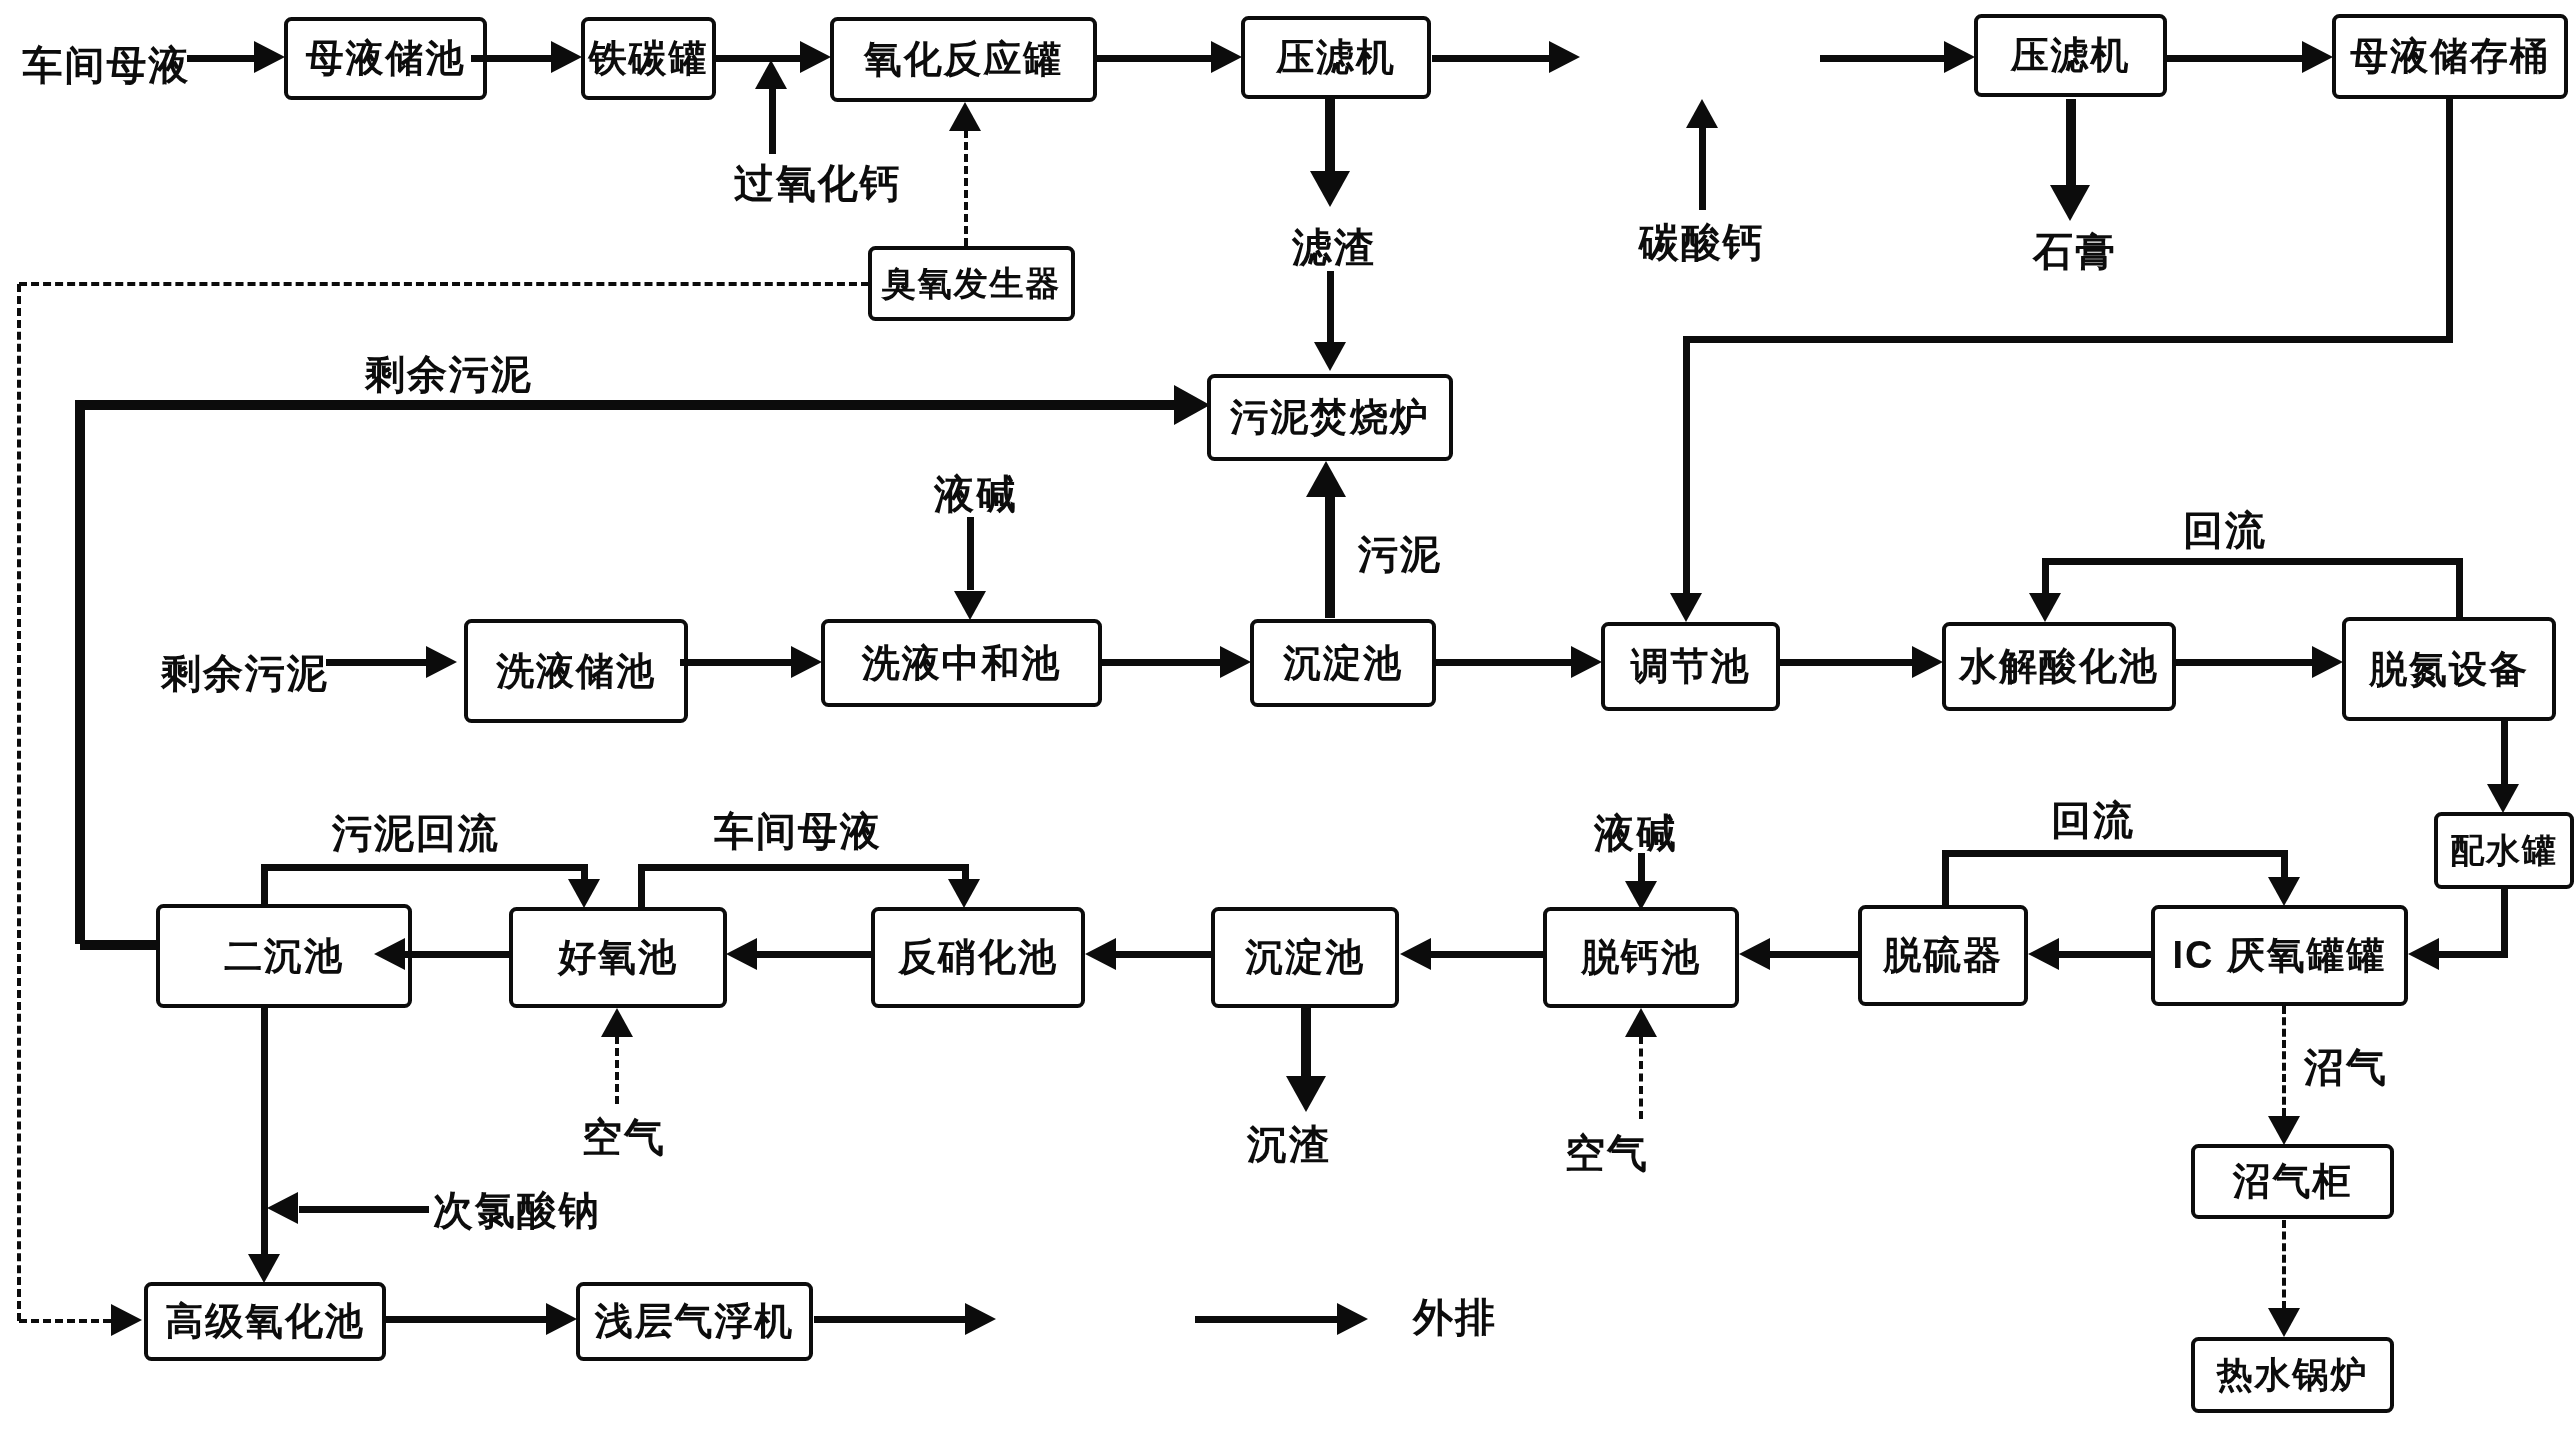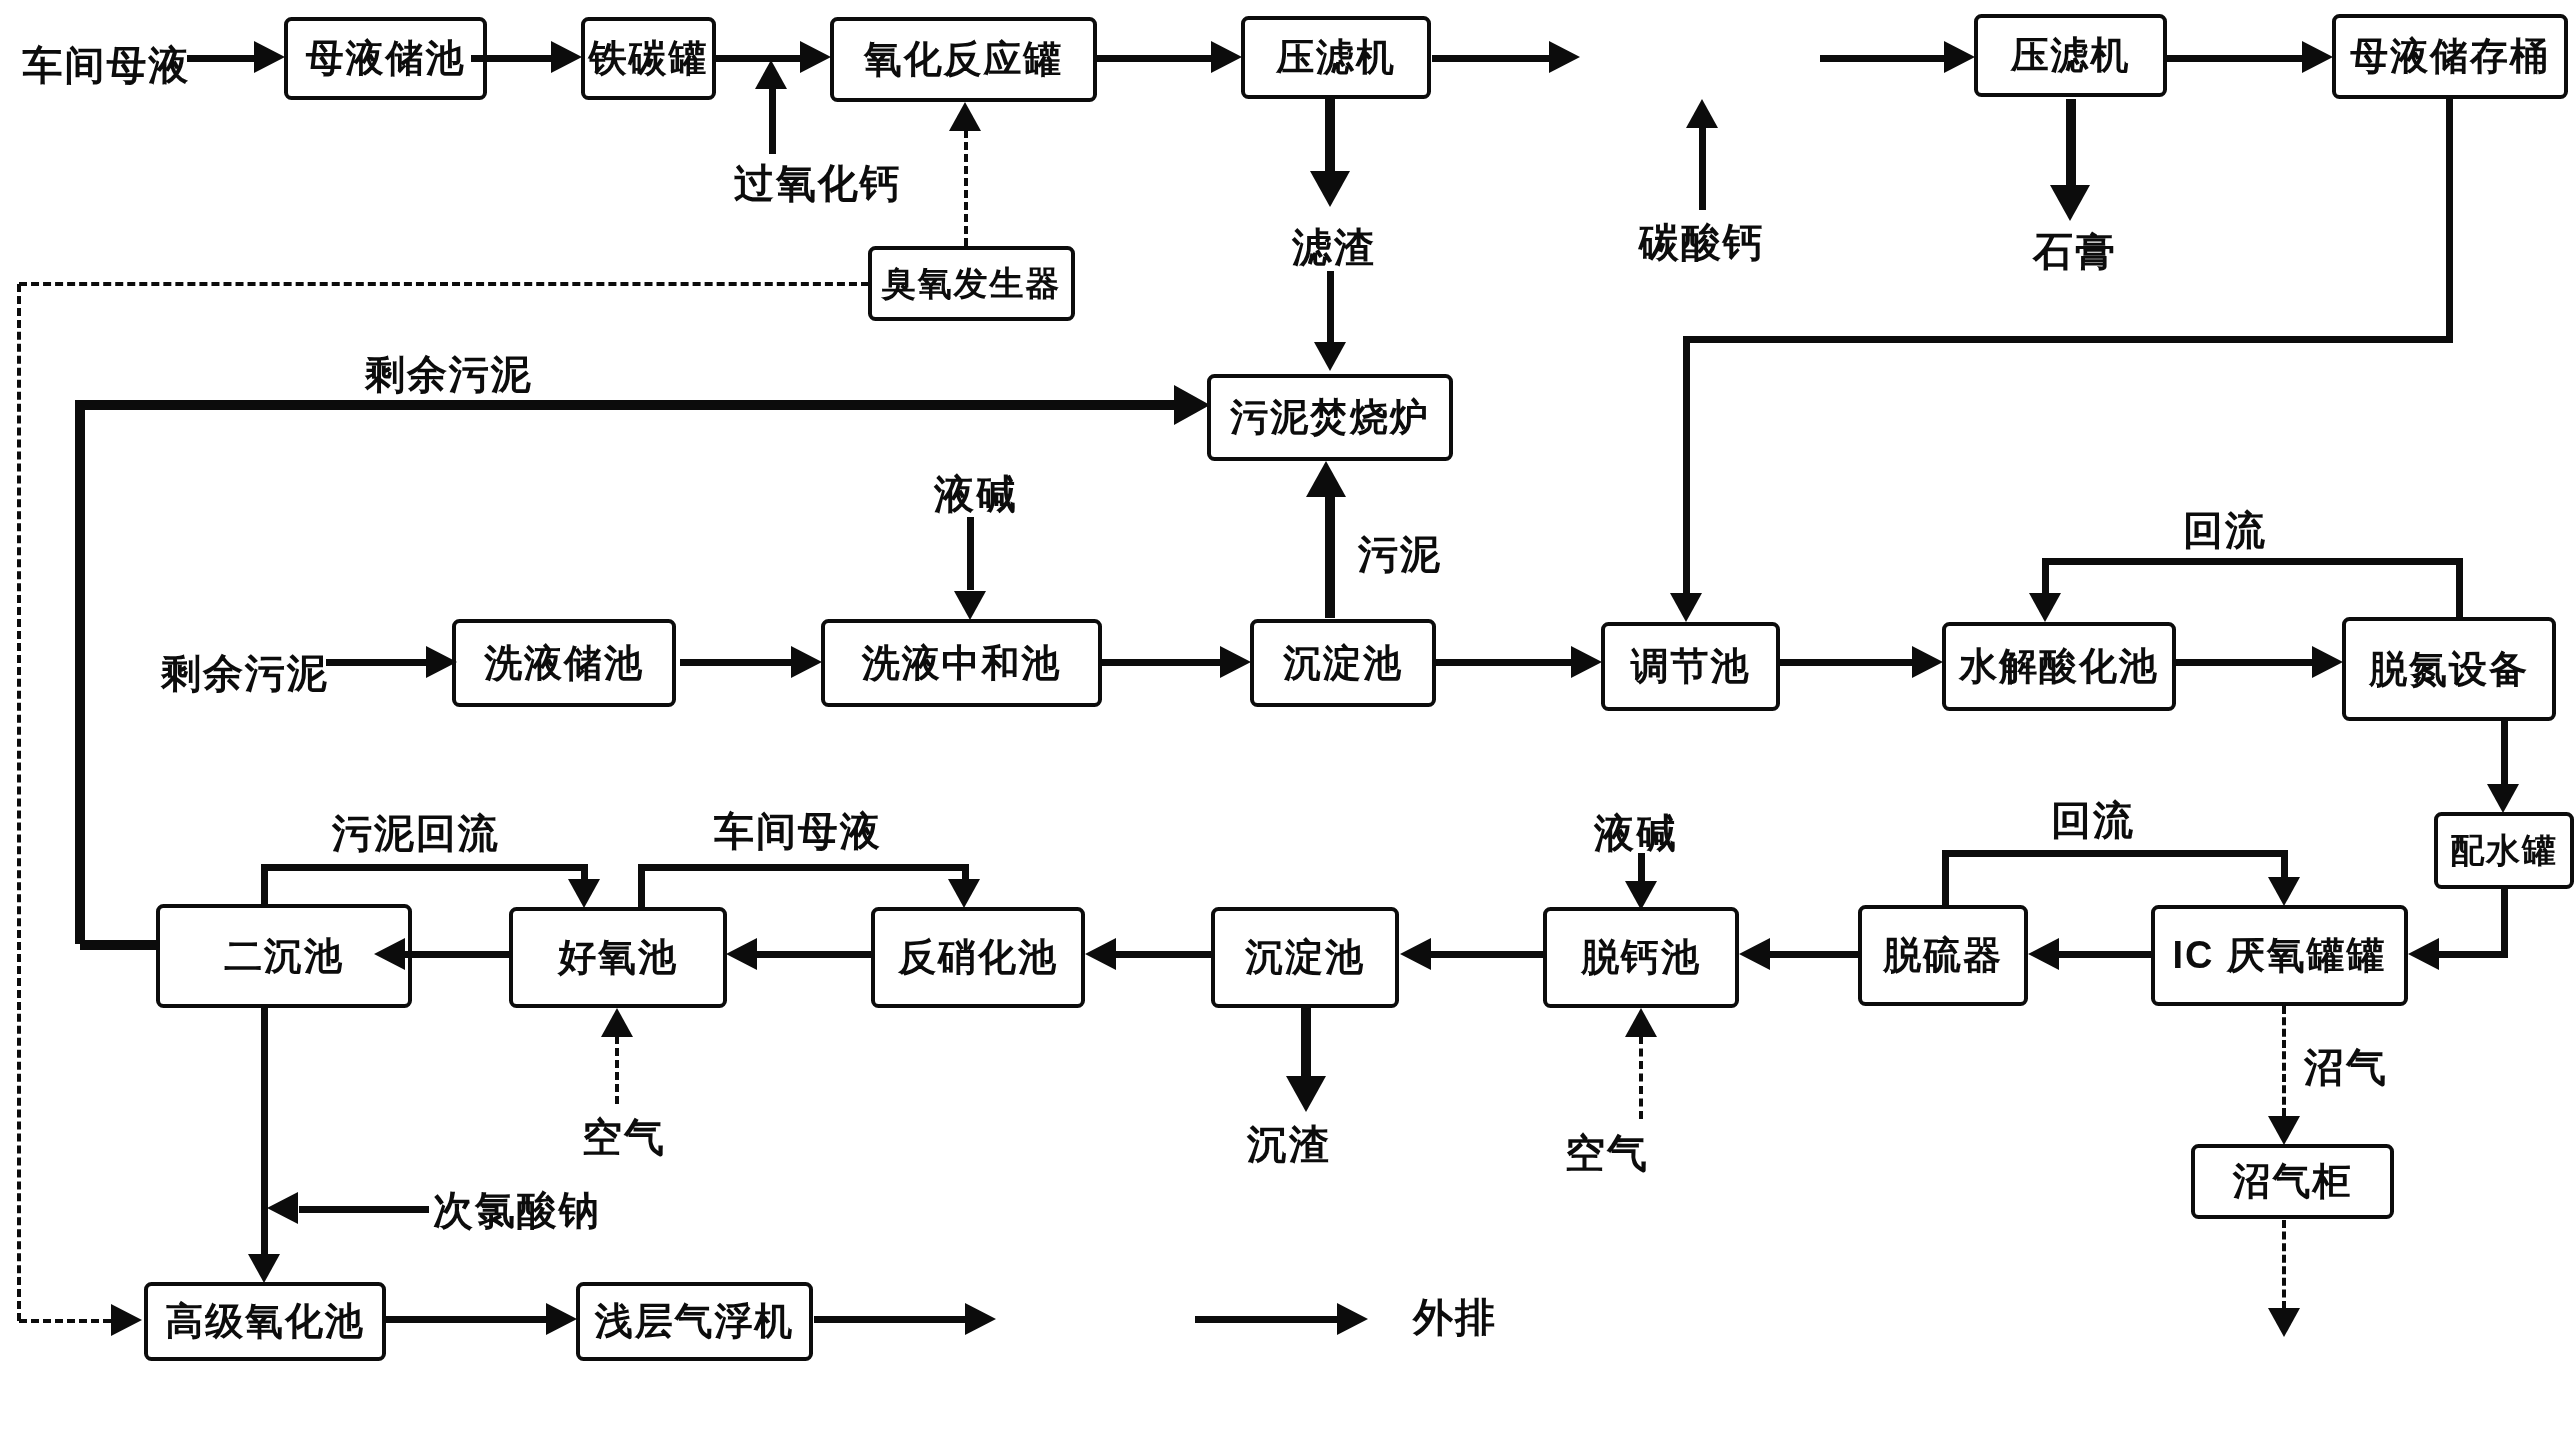--- a/index.html
+++ b/index.html
@@ -27,35 +27,36 @@
 <div id="canvas">
 
   <div class="box" style="left:284px;top:17px;width:203px;height:83px">母液储池</div>
   <div class="box" style="left:581px;top:17px;width:135px;height:83px">铁碳罐</div>
   <div class="box" style="left:830px;top:17px;width:267px;height:85px">氧化反应罐</div>
   <div class="box" style="left:1241px;top:16px;width:190px;height:83px">压滤机</div>
   <div class="box" style="left:1974px;top:14px;width:193px;height:83px">压滤机</div>
   <div class="box" style="left:2332px;top:14px;width:236px;height:85px">母液储存桶</div>
   <div class="box" style="left:868px;top:246px;width:207px;height:75px;font-size:34px">臭氧发生器</div>
   <div class="box" style="left:1207px;top:374px;width:246px;height:87px">污泥焚烧炉</div>
-  <div class="box" style="left:452px;top:619px;width:224px;height:88px">洗液储池</div>
+  <div class="box" style="left:464px;top:619px;width:224px;height:104px">洗液储池</div>
   <div class="box" style="left:821px;top:619px;width:281px;height:88px">洗液中和池</div>
   <div class="box" style="left:1250px;top:619px;width:186px;height:88px">沉淀池</div>
   <div class="box" style="left:1601px;top:622px;width:179px;height:89px">调节池</div>
   <div class="box" style="left:1942px;top:622px;width:234px;height:89px">水解酸化池</div>
   <div class="box" style="left:2342px;top:617px;width:214px;height:104px">脱氮设备</div>
   <div class="box" style="left:2434px;top:812px;width:140px;height:77px;font-size:34px">配水罐</div>
   <div class="box" style="left:156px;top:904px;width:256px;height:104px">二沉池</div>
   <div class="box" style="left:509px;top:907px;width:218px;height:101px">好氧池</div>
   <div class="box" style="left:871px;top:907px;width:214px;height:101px">反硝化池</div>
   <div class="box" style="left:1211px;top:907px;width:188px;height:101px">沉淀池</div>
   <div class="box" style="left:1543px;top:907px;width:196px;height:101px">脱钙池</div>
   <div class="box" style="left:1858px;top:905px;width:170px;height:101px">脱硫器</div>
   <div class="box" style="left:2151px;top:905px;width:257px;height:101px">IC 厌氧罐罐</div>
   <div class="box" style="left:2191px;top:1144px;width:203px;height:75px">沼气柜</div>
+  <div class="box" style="left:2191px;top:1337px;width:203px;height:76px;font-size:36px">热水锅炉</div>
   <div class="box" style="left:144px;top:1282px;width:242px;height:79px">高级氧化池</div>
   <div class="box" style="left:576px;top:1282px;width:237px;height:79px">浅层气浮机</div>
 
   <div class="lbl" style="left:22.6px;top:38px">车间母液</div>
   <div class="lbl" style="left:734px;top:156px">过氧化钙</div>
   <div class="lbl" style="left:1292px;top:220px">滤渣</div>
   <div class="lbl" style="left:1639px;top:215px">碳酸钙</div>
   <div class="lbl" style="left:2033px;top:224px">石膏</div>
   <div class="lbl" style="left:365px;top:347px">剩余污泥</div>
   <div class="lbl" style="left:934px;top:467px">液碱</div>

